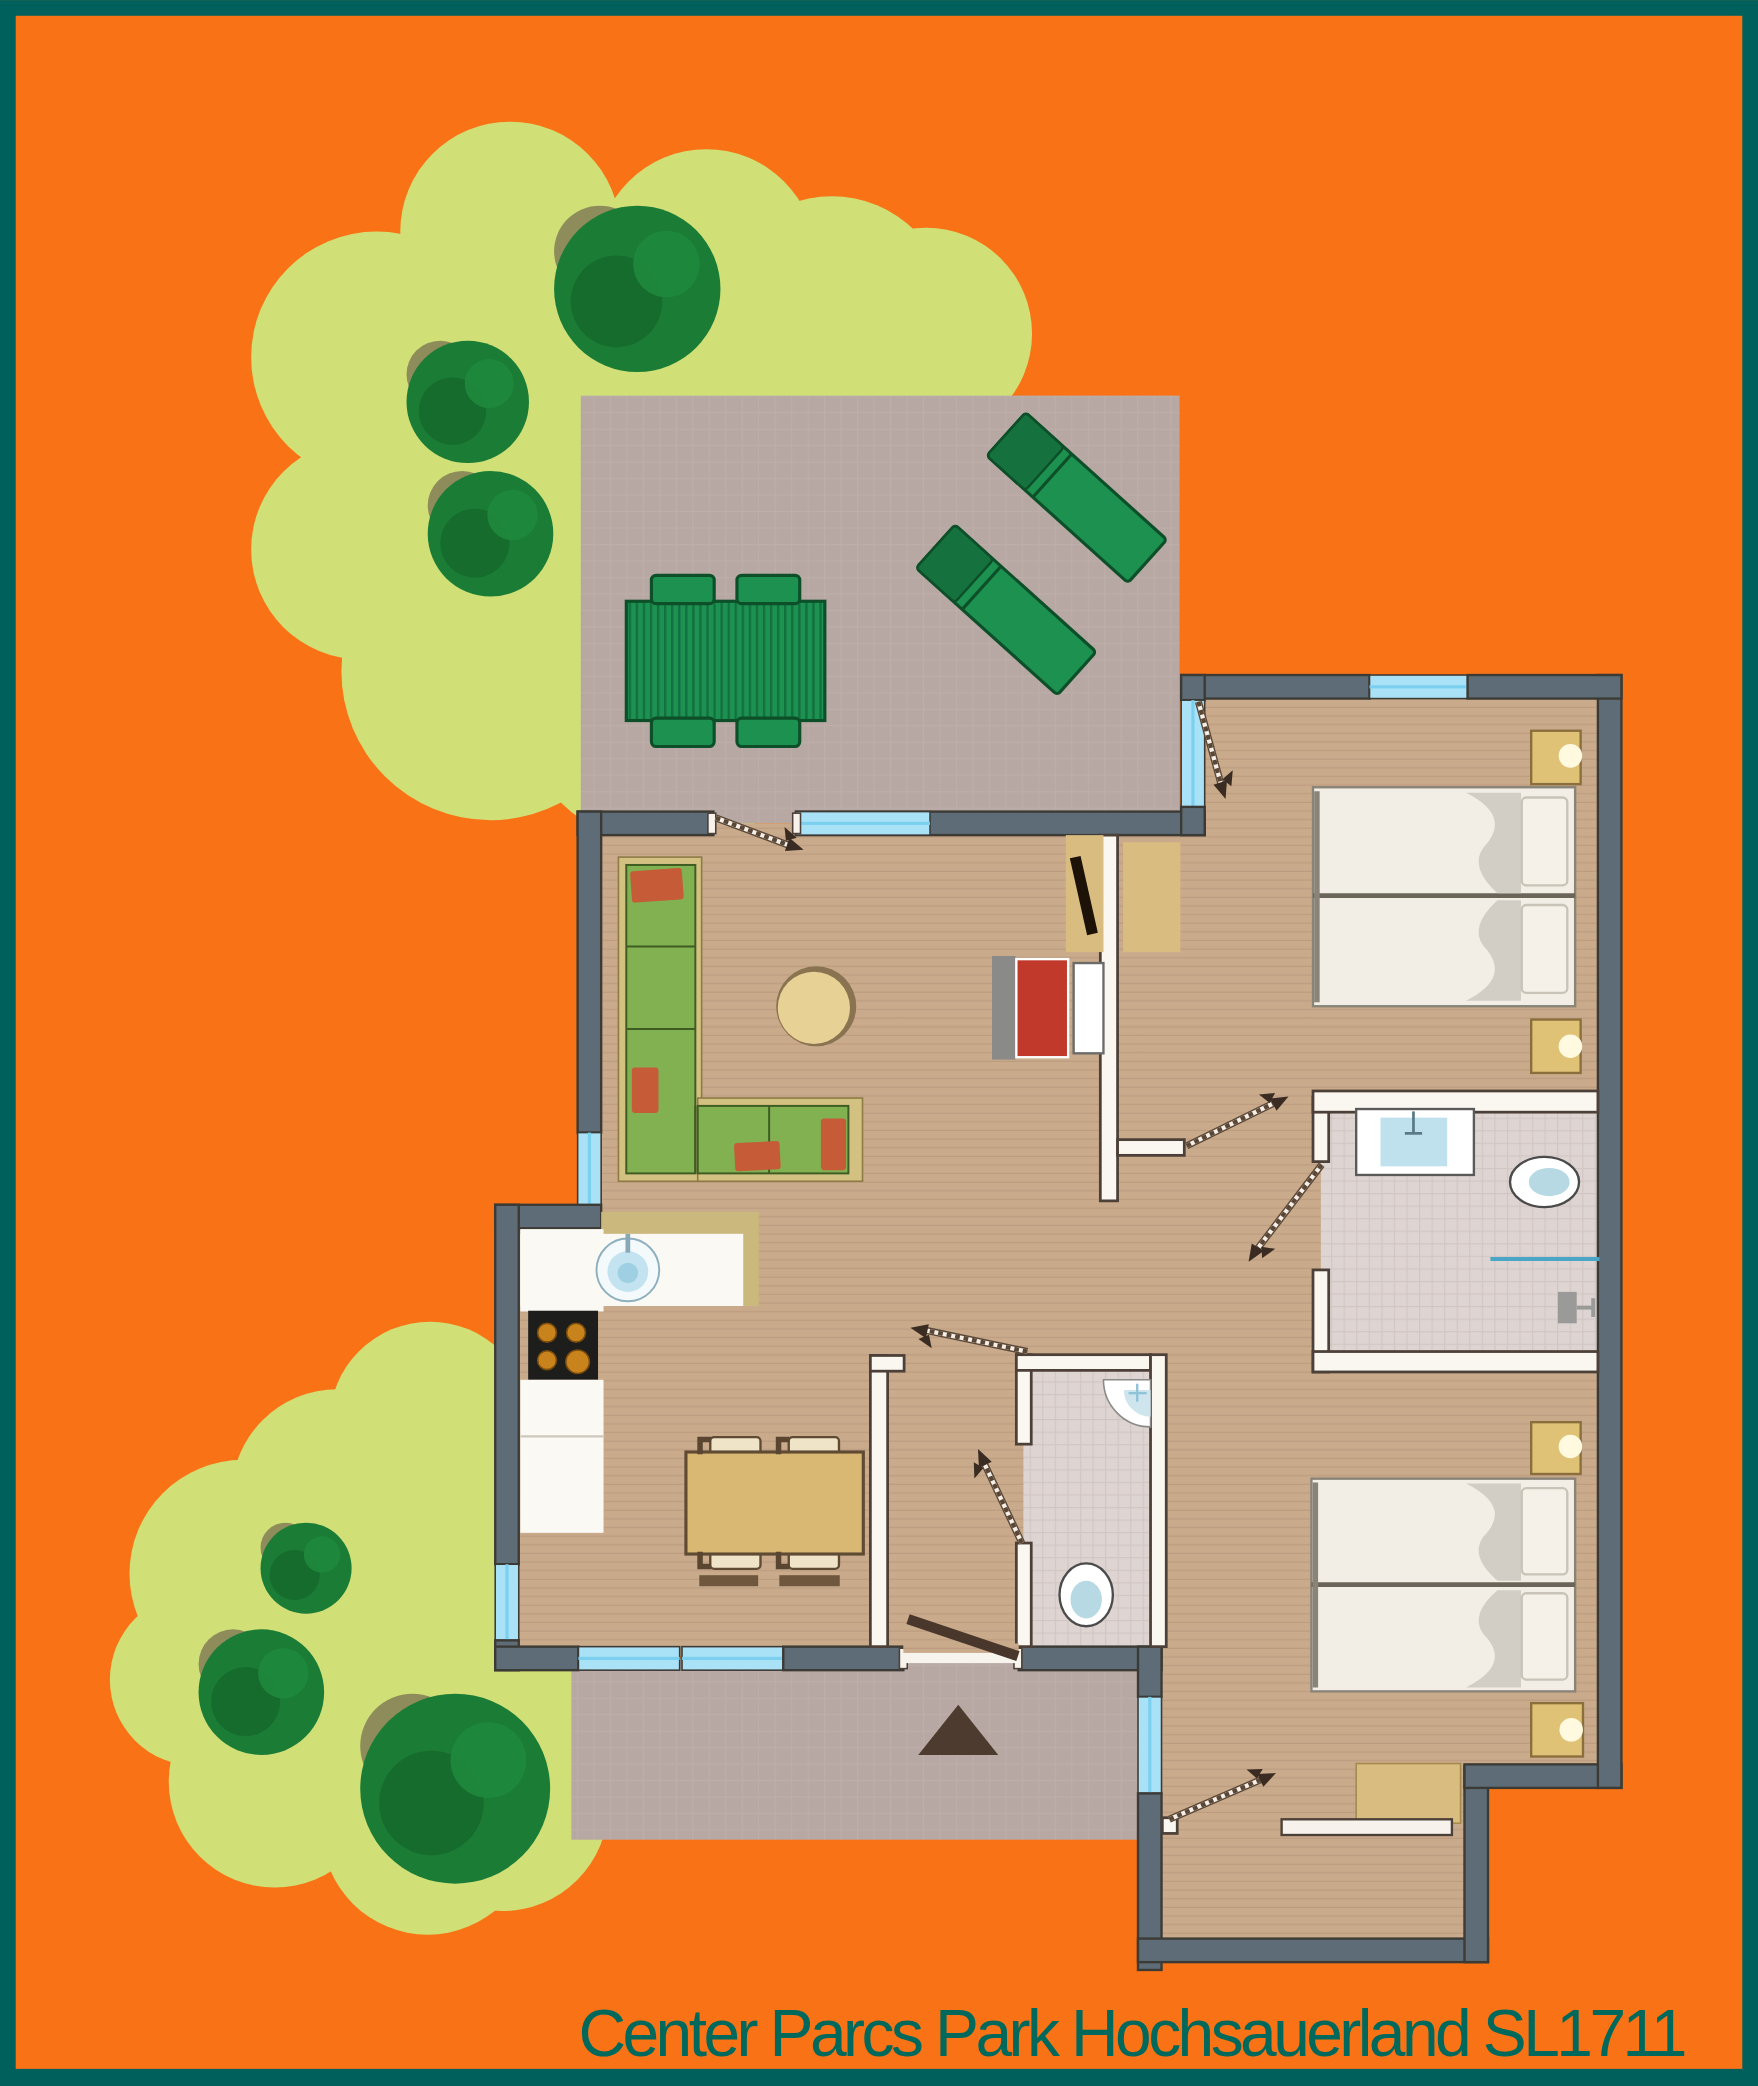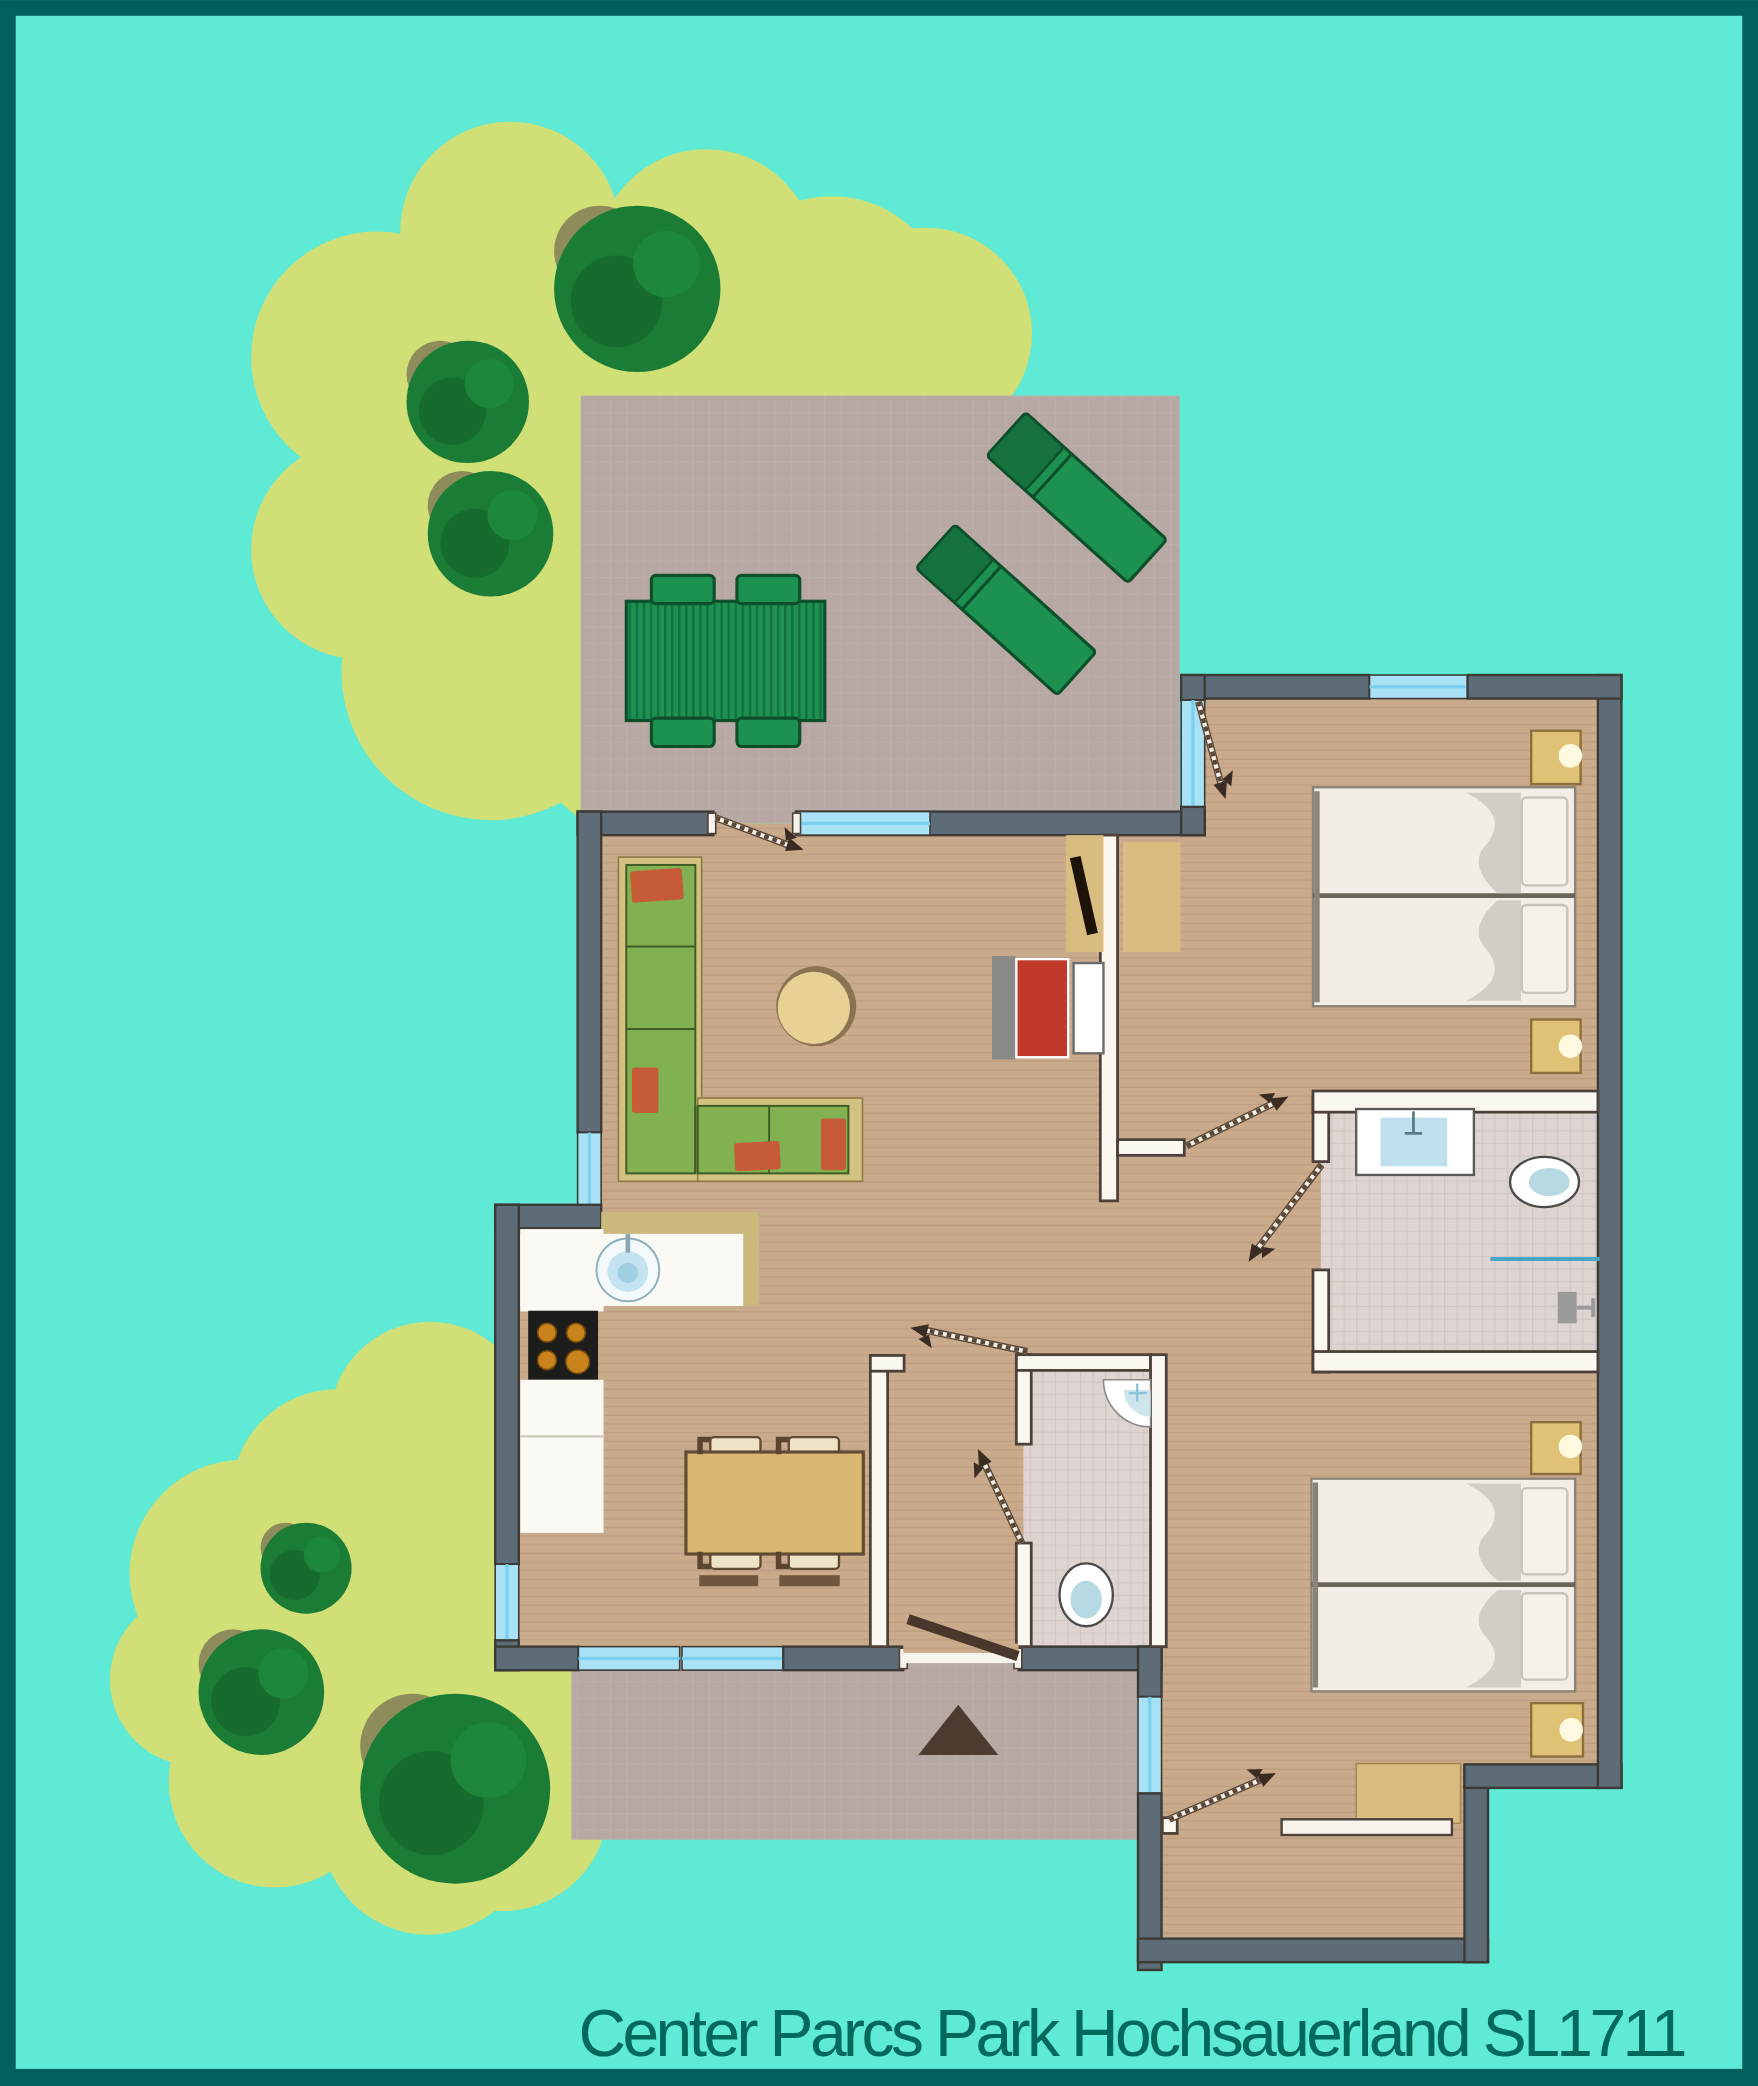--- a/index.html
+++ b/index.html
@@ -1,16 +1,16 @@
 <!DOCTYPE html>
 <html style="font-size:12.6px"><head>
 <meta charset="utf-8">
 <style>
 html,body{margin:0;padding:0;}
-.page{position:relative;width:1758px;height:2087px;background:#5eead4;overflow:hidden;font-family:"Liberation Sans",sans-serif;}
+.page{position:relative;width:1758px;height:2087px;background:#f97316;overflow:hidden;font-family:"Liberation Sans",sans-serif;}
 svg{position:absolute;left:0;top:0;}
 </style>
 </head>
 <body>
 <div class="page">
 <svg width="1758" height="2087" viewBox="0 0 2240 2659">
 <defs>
 <pattern id="wood" width="60" height="11" patternUnits="userSpaceOnUse">
 <rect width="60" height="11" fill="#c9aa8b"></rect>
 <rect y="9.5" width="60" height="1.3" fill="#bb9a7d"></rect>

